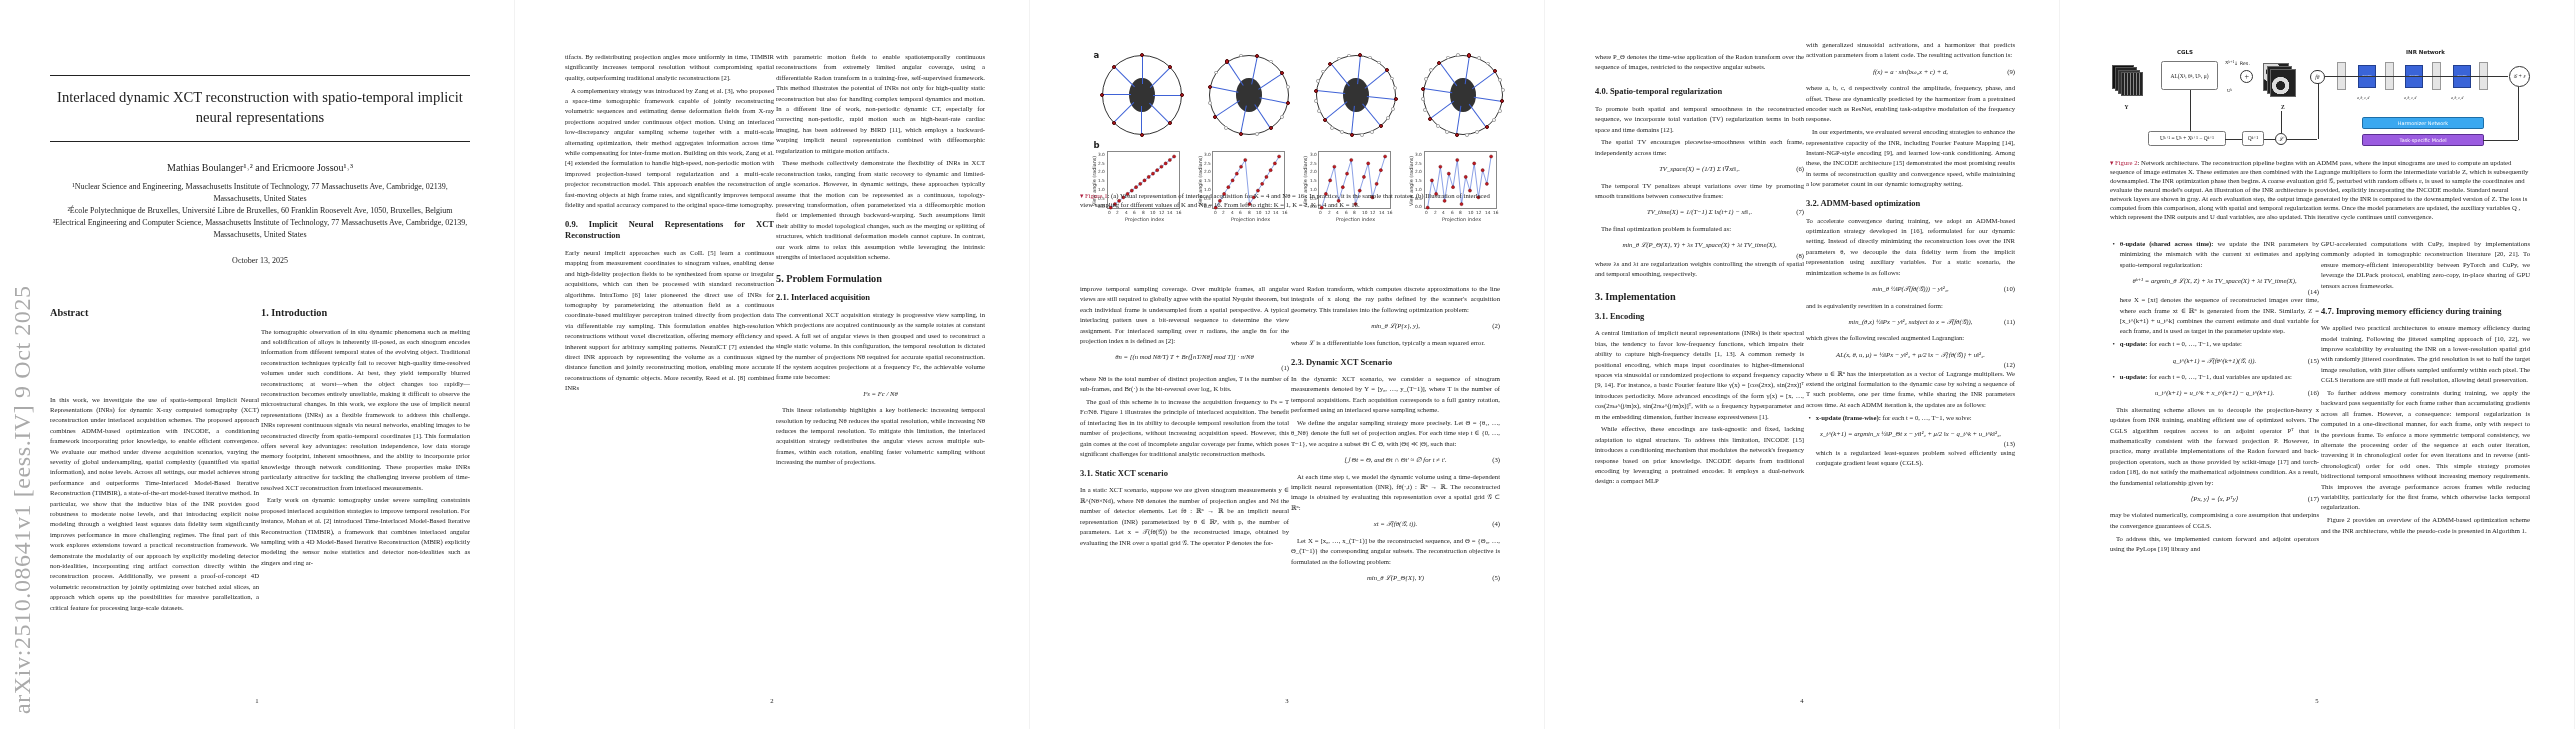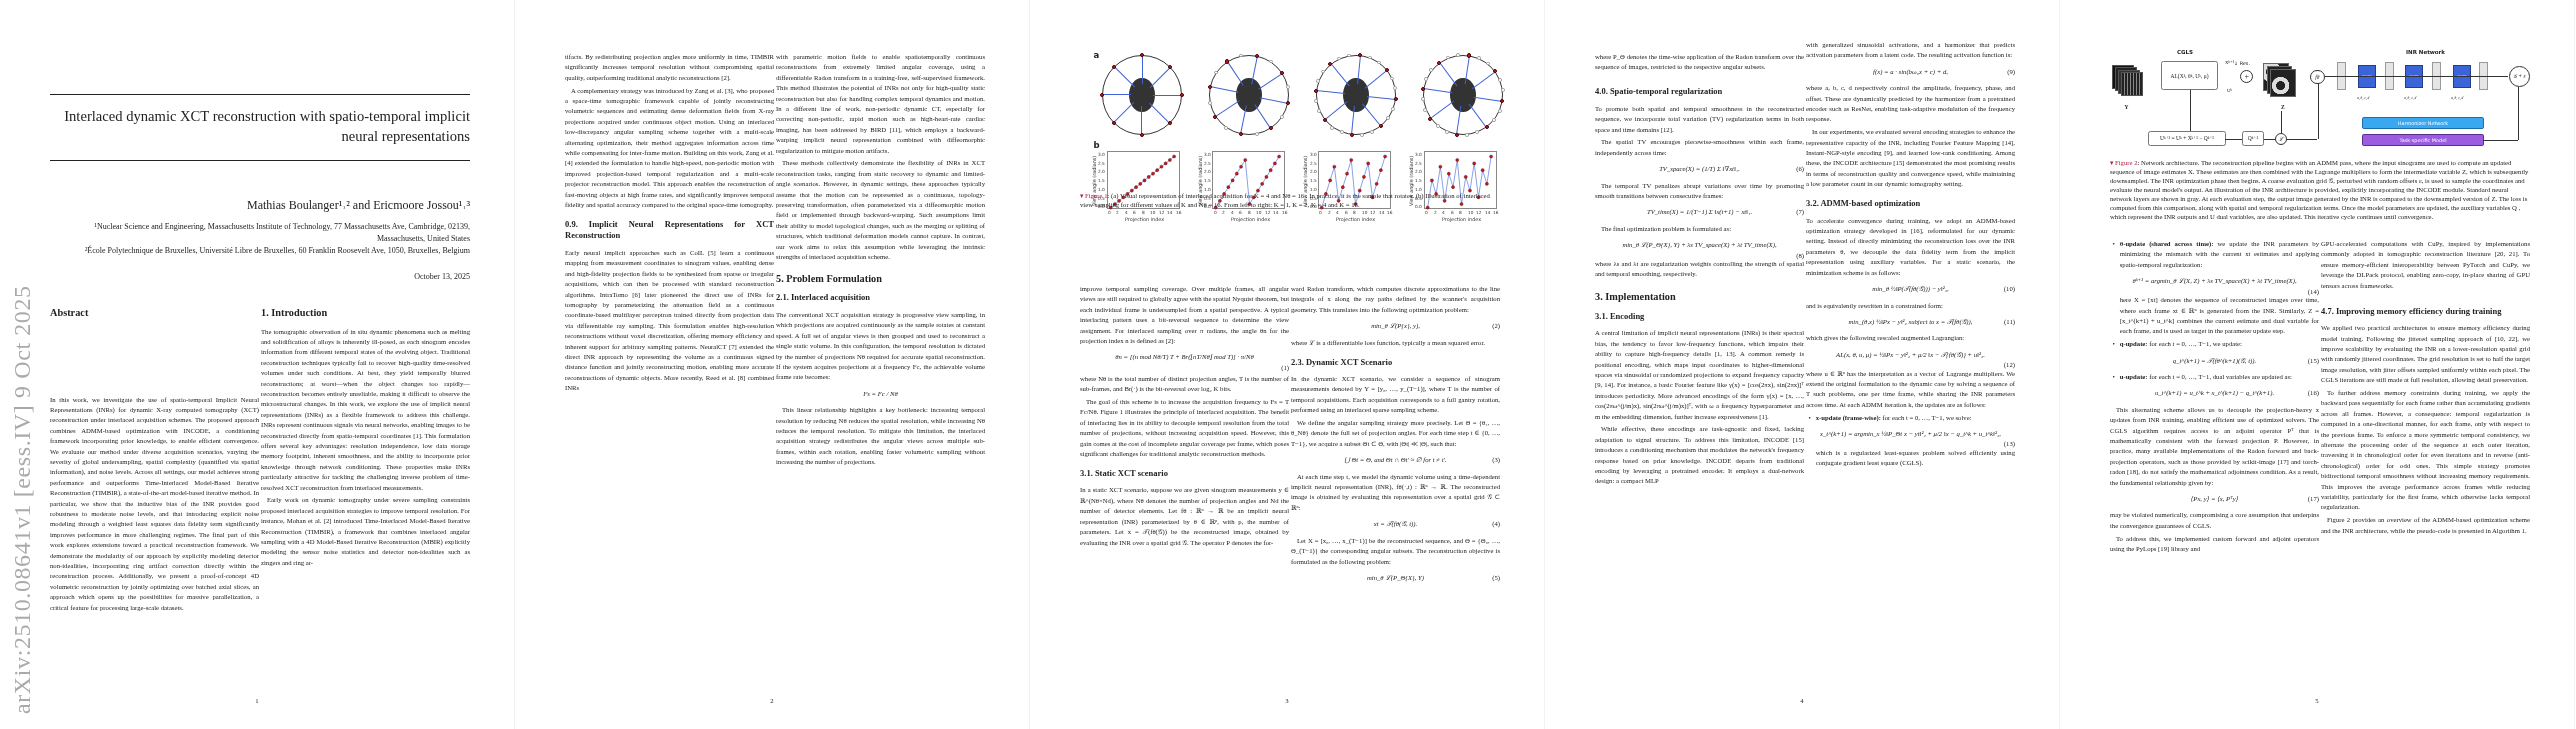--- a/index.html
+++ b/index.html
@@ -1,24 +1,24 @@
 <!DOCTYPE html>
 <html style="font-size:9.7px"><head>
 <meta charset="utf-8">
 <style>
 *{box-sizing:border-box;margin:0;padding:0}
 html,body{width:2576px;height:729px;background:#fff;overflow:hidden}
 body{font-family:"Liberation Serif","DejaVu Serif",serif;color:#222;display:flex}
 .page{position:relative;width:515px;height:729px;border-right:0.6px solid #f2f2f2;padding:0;overflow:hidden}
 .p-num{position:absolute;bottom:25.5px;left:0;width:100%;text-align:center;font-size:6.7px}
 .arxiv{position:absolute;left:8.5px;top:714px;transform:rotate(-90deg);transform-origin:0 0;white-space:nowrap;font-family:"Liberation Serif",serif;font-size:24px;color:#aaa;letter-spacing:0.6px}
-.title-block{position:absolute;left:50px;top:94px;width:420px;text-align:right}
+.title-block{position:absolute;left:50px;top:75px;width:420px;text-align:center}
 .rule{height:1.2px;background:#222;width:100%}
 .title{font-size:14.6px;line-height:20px;padding:11px 0 13.4px}
-.authors{font-size:12px;margin-top:37px}
+.authors{font-size:10px;margin-top:20px}
 .affil{font-size:8px;line-height:12px;margin-top:8.5px}
 .date{font-size:8px;margin-top:14.6px}
 .col{position:absolute;width:209px;font-size:6.7px;line-height:10.4px;text-align:justify;hyphens:auto}
 .colL{left:50px}.colR{left:261px}
 .sect{font-weight:bold;font-size:10.3px;margin:3.6px 0 8.5px}
 .subsect{font-weight:bold;font-size:8.5px;margin:8.5px 0 6px;line-height:11.5px}
 .para{margin-bottom:2.4px;text-indent:6px}
 .para.noind{text-indent:0}
 .eq{text-align:center;font-style:italic;margin:6px 0;position:relative}
 .eq .num{position:absolute;right:0;font-style:normal}
@@ -42,20 +42,21 @@
 
 <div class="page">
   <div class="arxiv">arXiv:2510.08641v1  [eess.IV]  9 Oct 2025</div>
   <div class="title-block">
     <div class="rule"></div>
     <div class="title">Interlaced dynamic XCT reconstruction with spatio-temporal implicit neural representations</div>
     <div class="rule"></div>
     <div class="authors">Mathias Boulanger¹˒² and Ericmoore Jossou¹˒³</div>
     <div class="affil">¹Nuclear Science and Engineering, Massachusetts Institute of Technology, 77 Massachusetts Ave, Cambridge, 02139, Massachusetts, United States</div>
     <div class="affil" style="margin-top:0">²École Polytechnique de Bruxelles, Université Libre de Bruxelles, 60 Franklin Roosevelt Ave, 1050, Bruxelles, Belgium</div>
+    <div class="affil" style="margin-top:0">³Electrical Engineering and Computer Science, Massachusetts Institute of Technology, 77 Massachusetts Ave, Cambridge, 02139, Massachusetts, United States</div>
     <div class="date">October 13, 2025</div>
   </div>
   <div class="col colL" style="top:304px">
     <div class="sect">Abstract</div>
     <div style="height:68px"></div>
     <div class="para noind">In this work, we investigate the use of spatio-temporal Implicit Neural Representations (INRs) for dynamic X-ray computed tomography (XCT) reconstruction under interlaced acquisition schemes. The proposed approach combines ADMM-based optimization with INCODE, a conditioning framework incorporating prior knowledge, to enable efficient convergence. We evaluate our method under diverse acquisition scenarios, varying the severity of global undersampling, spatial complexity (quantified via spatial information), and noise levels. Across all settings, our model achieves strong performance and outperforms Time-Interlaced Model-Based Iterative Reconstruction (TIMBIR), a state-of-the-art model-based iterative method. In particular, we show that the inductive bias of the INR provides good robustness to moderate noise levels, and that introducing explicit noise modeling through a weighted least squares data fidelity term significantly improves performance in more challenging regimes. The final part of this work explores extensions toward a practical reconstruction framework. We demonstrate the modularity of our approach by explicitly modeling detector non-idealities, incorporating ring artifact correction directly within the reconstruction process. Additionally, we present a proof-of-concept 4D volumetric reconstruction by jointly optimizing over batched axial slices, an approach which opens up the possibilities for massive parallelization, a critical feature for processing large-scale datasets.</div>
   </div>
   <div class="col colR" style="top:304px">
     <div class="sect">1.   Introduction</div>
     <div class="para noind">The tomographic observation of in situ dynamic phenomena such as melting and solidification of alloys is inherently ill-posed, as each sinogram encodes information from different temporal states of the evolving object. Traditional reconstruction techniques typically fail to recover high-quality time-resolved volumes under such conditions. At best, they yield temporally blurred reconstructions; at worst—when the object changes too rapidly—reconstruction becomes entirely unreliable, making it difficult to observe the microstructural changes. In this work, we explore the use of implicit neural representations (INRs) as a flexible framework to address this challenge. INRs represent continuous signals via neural networks, enabling images to be reconstructed directly from spatio-temporal coordinates [1]. This formulation offers several key advantages: resolution independence, low data storage memory footprint, inherent smoothness, and the ability to incorporate prior knowledge through network conditioning. These properties make INRs particularly attractive for tackling the challenging inverse problem of time-resolved XCT reconstruction from interlaced measurements.</div>

